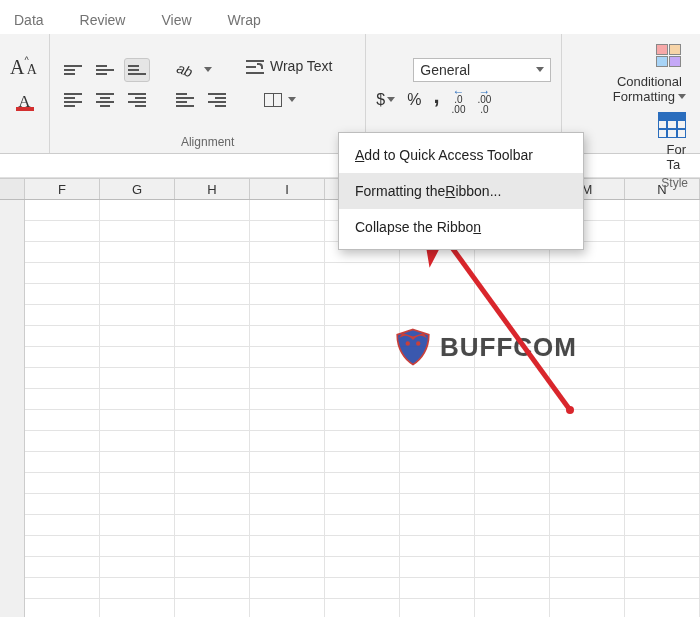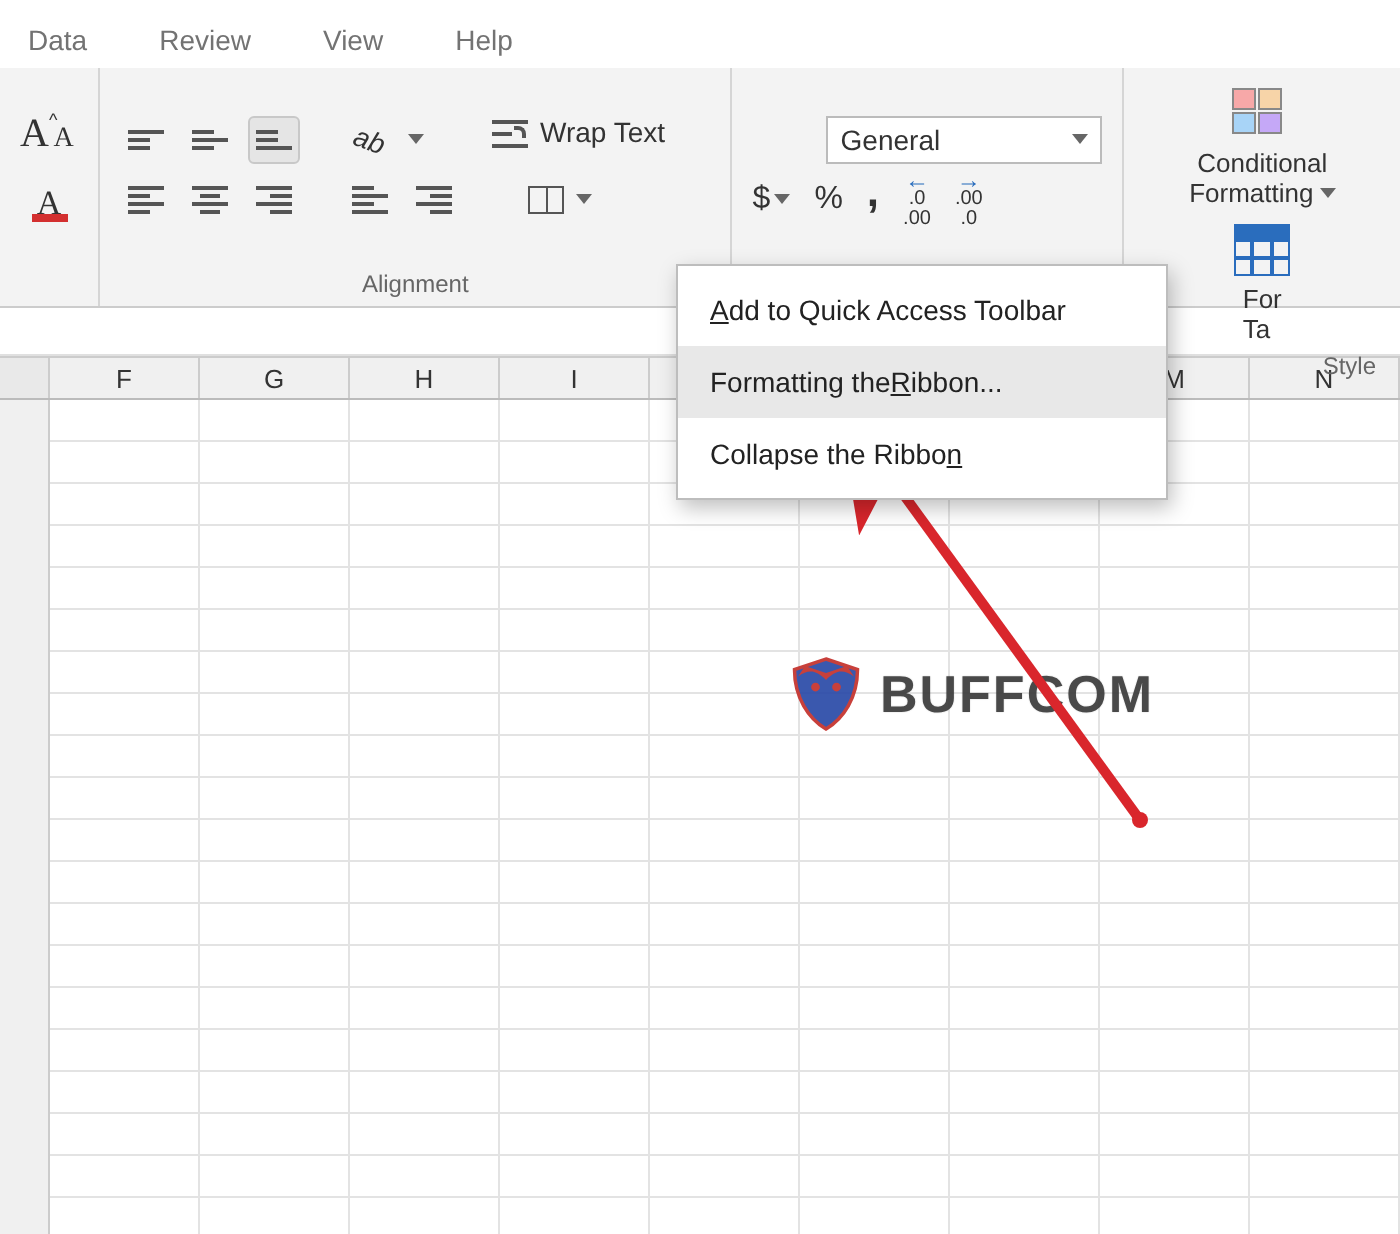--- a/index.html
+++ b/index.html
@@ -105,21 +105,21 @@
   }
   .number-row2 { display:flex; align-items:center; gap:12px; }
   .num-btn { display:flex; align-items:center; gap:2px; height:24px; }
   .dollar { font-family: "Segoe UI", Arial; font-size:16px; }
   .percent { font-size:16px; }
   .comma { font-size:22px; font-weight:bold; position:relative; top:-4px; }
   .dec-icon { display:flex; flex-direction:column; align-items:center; font-size:10px; line-height:10px; }
   .dec-icon .arr { font-size:12px; color:#2a6dbd; }
 
   
-  .big-button { display:flex; flex-direction:column; align-items:center; gap:4px; padding:4px 4px; }
+  .big-button { display:flex; flex-direction:column; align-items:flex-end; gap:4px; padding:4px 4px; }
   .cf-icon { width:30px;height:26px; position:relative; }
   .cf-icon .cell{position:absolute;width:12px;height:11px;border:1px solid #888;}
   .cf-icon .c1{top:0;left:0;background:#f7a8a8;}
   .cf-icon .c2{top:0;left:13px;background:#f7d4a8;}
   .cf-icon .c3{top:12px;left:0;background:#a8d4f7;}
   .cf-icon .c4{top:12px;left:13px;background:#c5a8f7;}
   .table-icon { width:28px;height:26px; display:grid; grid-template-columns:1fr 1fr 1fr; grid-template-rows:8px 1fr 1fr; }
   .table-icon div{border:1px solid #2a6dbd;}
   .table-icon .hd{background:#2a6dbd;}
   .styles-row { display:flex; }
@@ -212,21 +212,21 @@
     pointer-events:none;
   }
 </style>
 </head>
 <body>
 
 <div class="tabs">
   <div class="tab">Data</div>
   <div class="tab">Review</div>
   <div class="tab">View</div>
-  <div class="tab">Help</div>
+  <div class="tab">Wrap</div>
 </div>
 
 <div class="ribbon">
 
   <div class="group font">
     <div class="group-body">
       <div class="row row1">
         <div class="btn28">
           <span class="bigA-wrap">
             <span class="bigA l">A</span>

